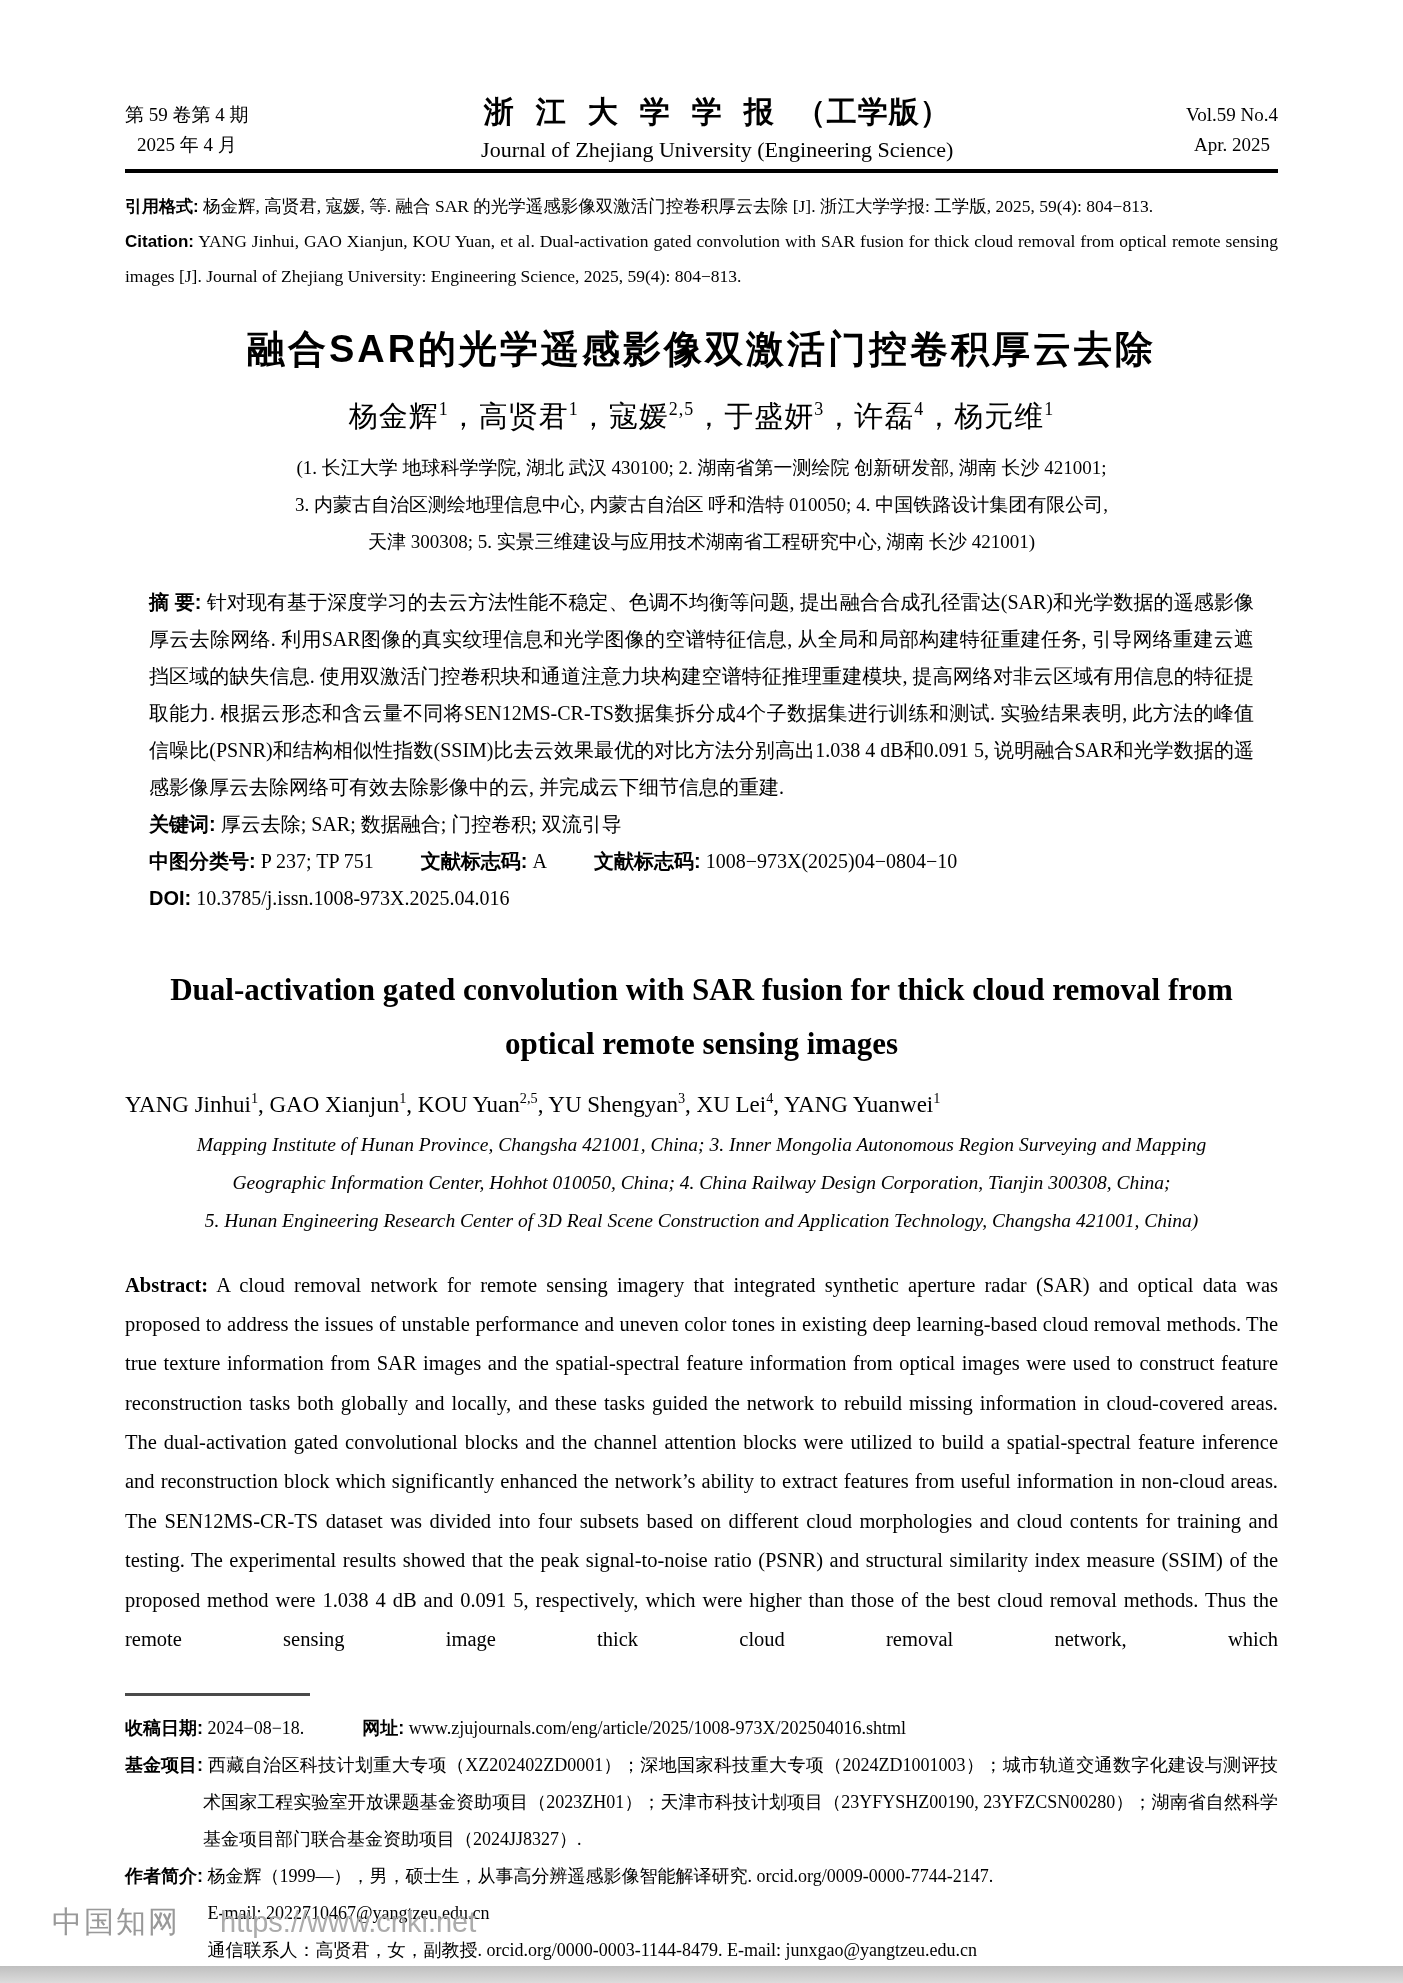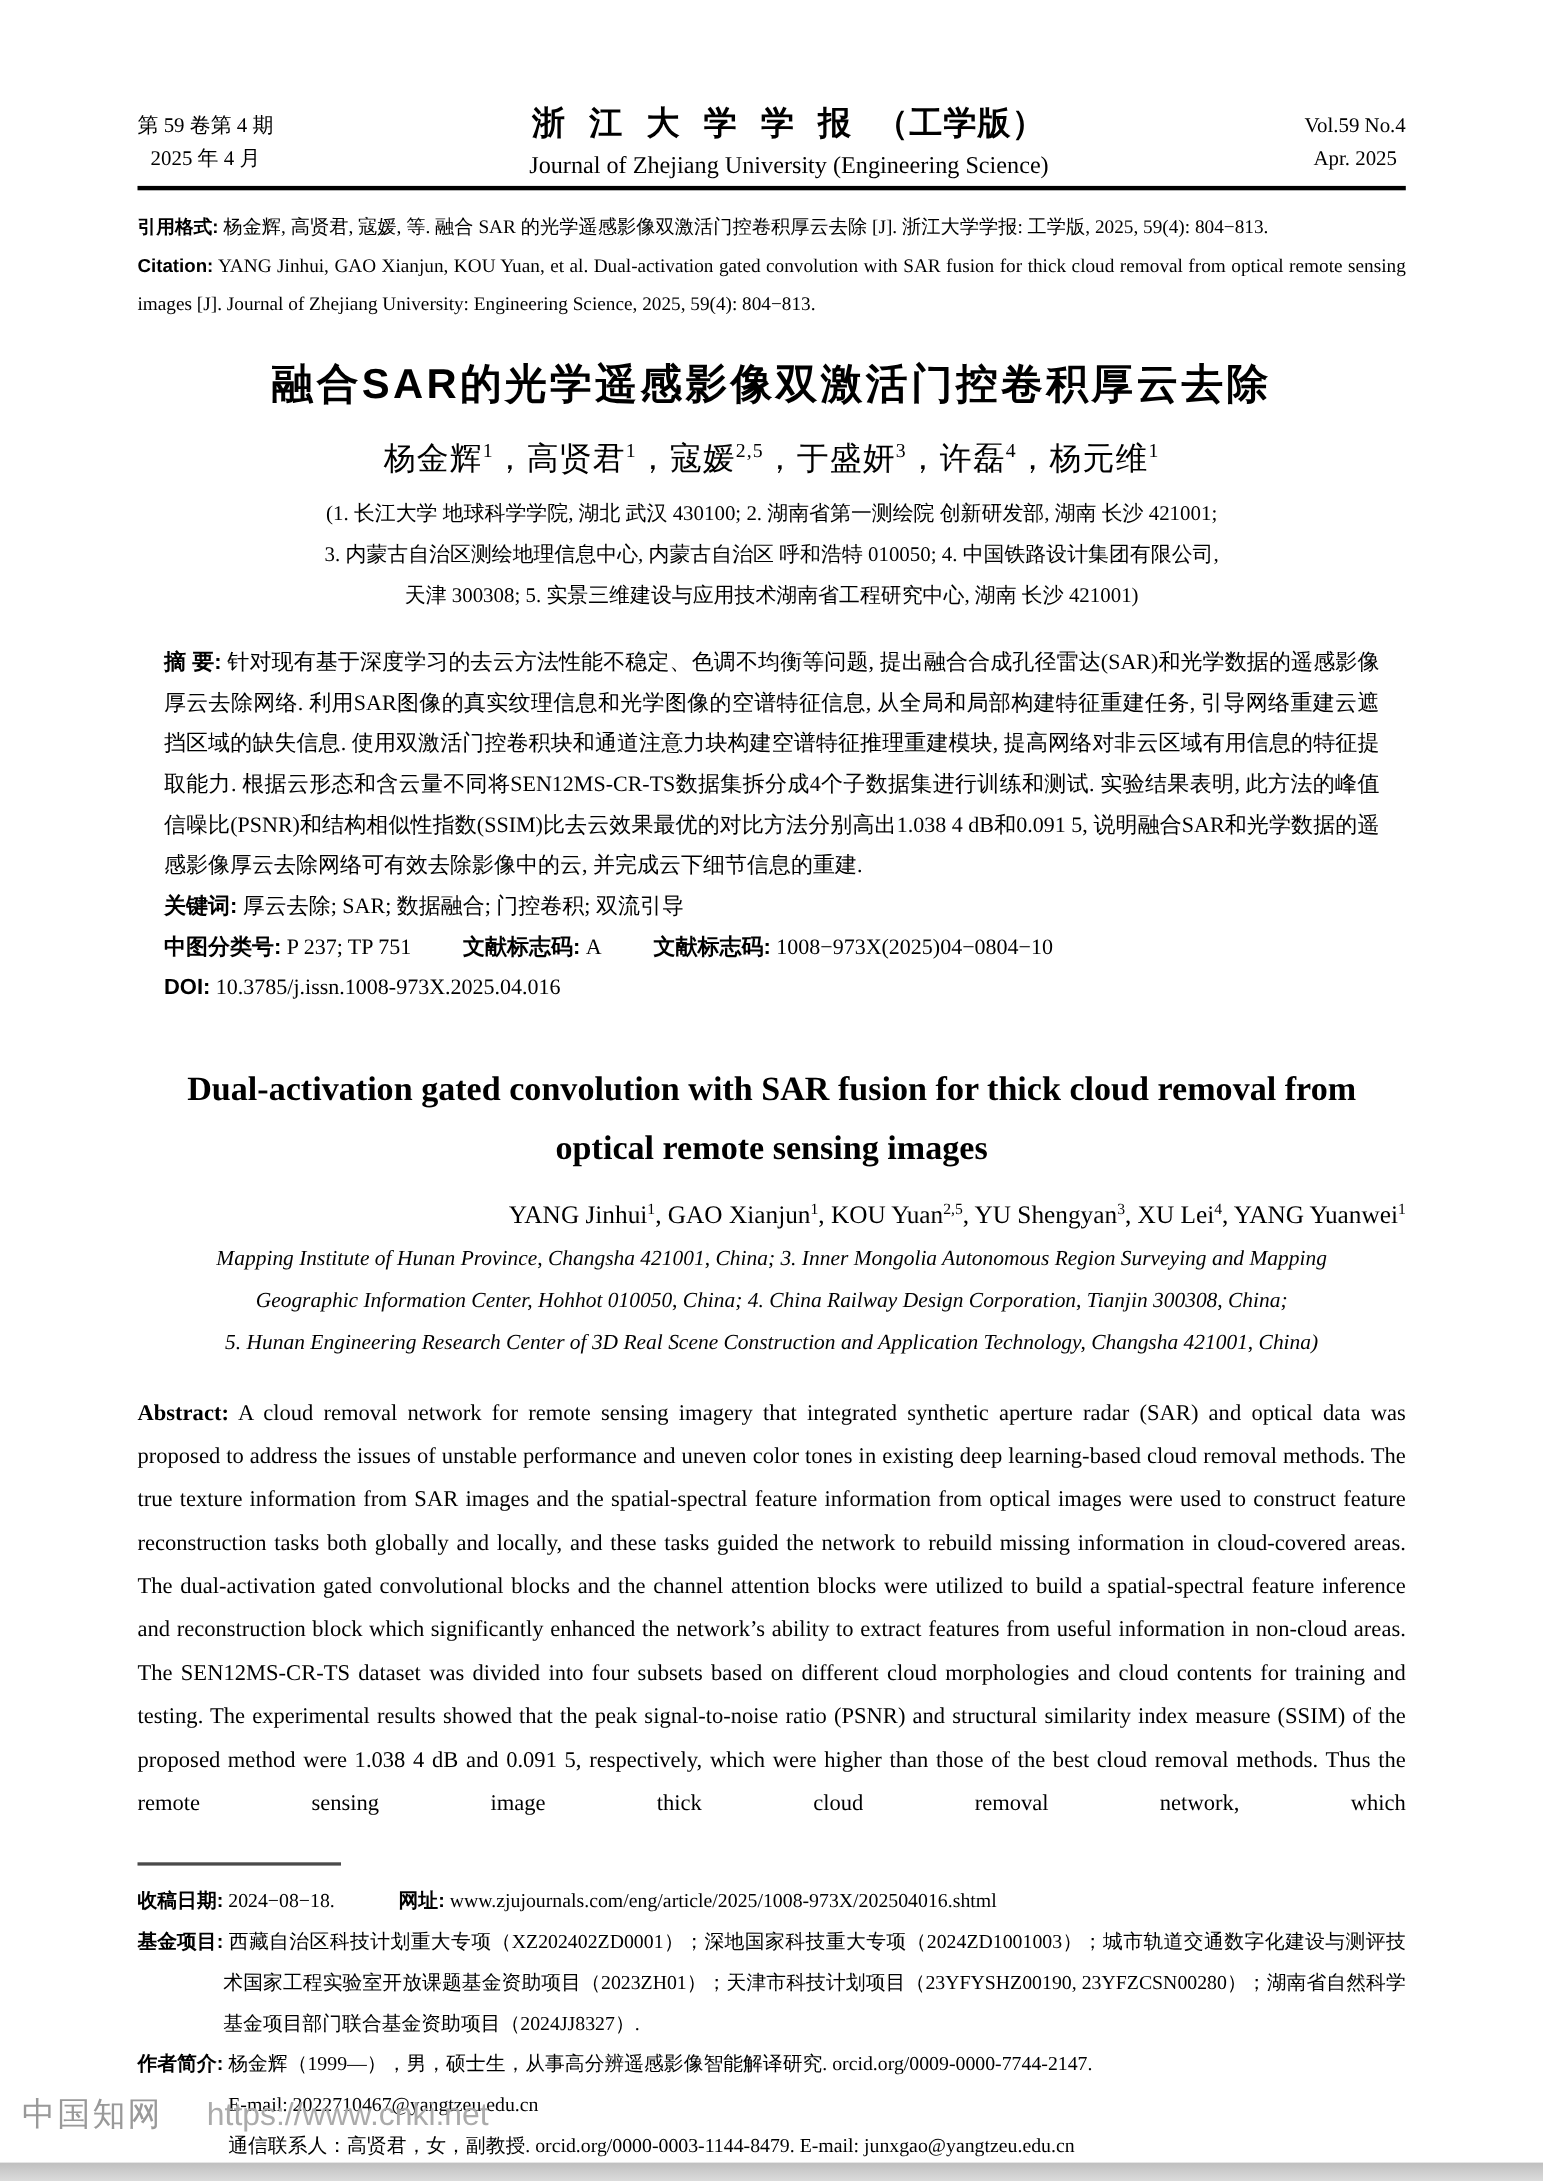--- a/index.html
+++ b/index.html
@@ -86,21 +86,21 @@
   
   .en-title{
     margin-top:46px;
     text-align:center;
     font-weight:bold;
     font-size:31px;
     line-height:1.75;
   }
   .en-authors{
     margin-top:20px;
-    text-align:right;
+    text-align:left;
     font-size:23px;
   }
   .en-affils{
     margin-top:8px;
     text-align:center;
     font-style:italic;
     font-size:19.5px;
     line-height:1.95;
   }
   
@@ -127,21 +127,21 @@
     font-weight:bold;
     font-family:"Liberation Sans", sans-serif;
     white-space:nowrap;
     flex:0 0 auto;
   }
   .fnote-content{ flex:1; text-align:justify; }
   .inline-gap{ display:inline-block; width:58px; }
   
   .watermark{
     position:absolute;
-    left:20px; bottom:40px;
+    left:52px; bottom:40px;
     display:flex;
     align-items:baseline;
     gap:40px;
     font-family:"Liberation Sans", sans-serif;
   }
   .wm-brand{ color:#999999; font-size:30px; letter-spacing:2px; }
   .wm-url{ color:#ababab; font-size:29px; }
   .bottom-bar{
     position:absolute;
     left:0; bottom:0;

